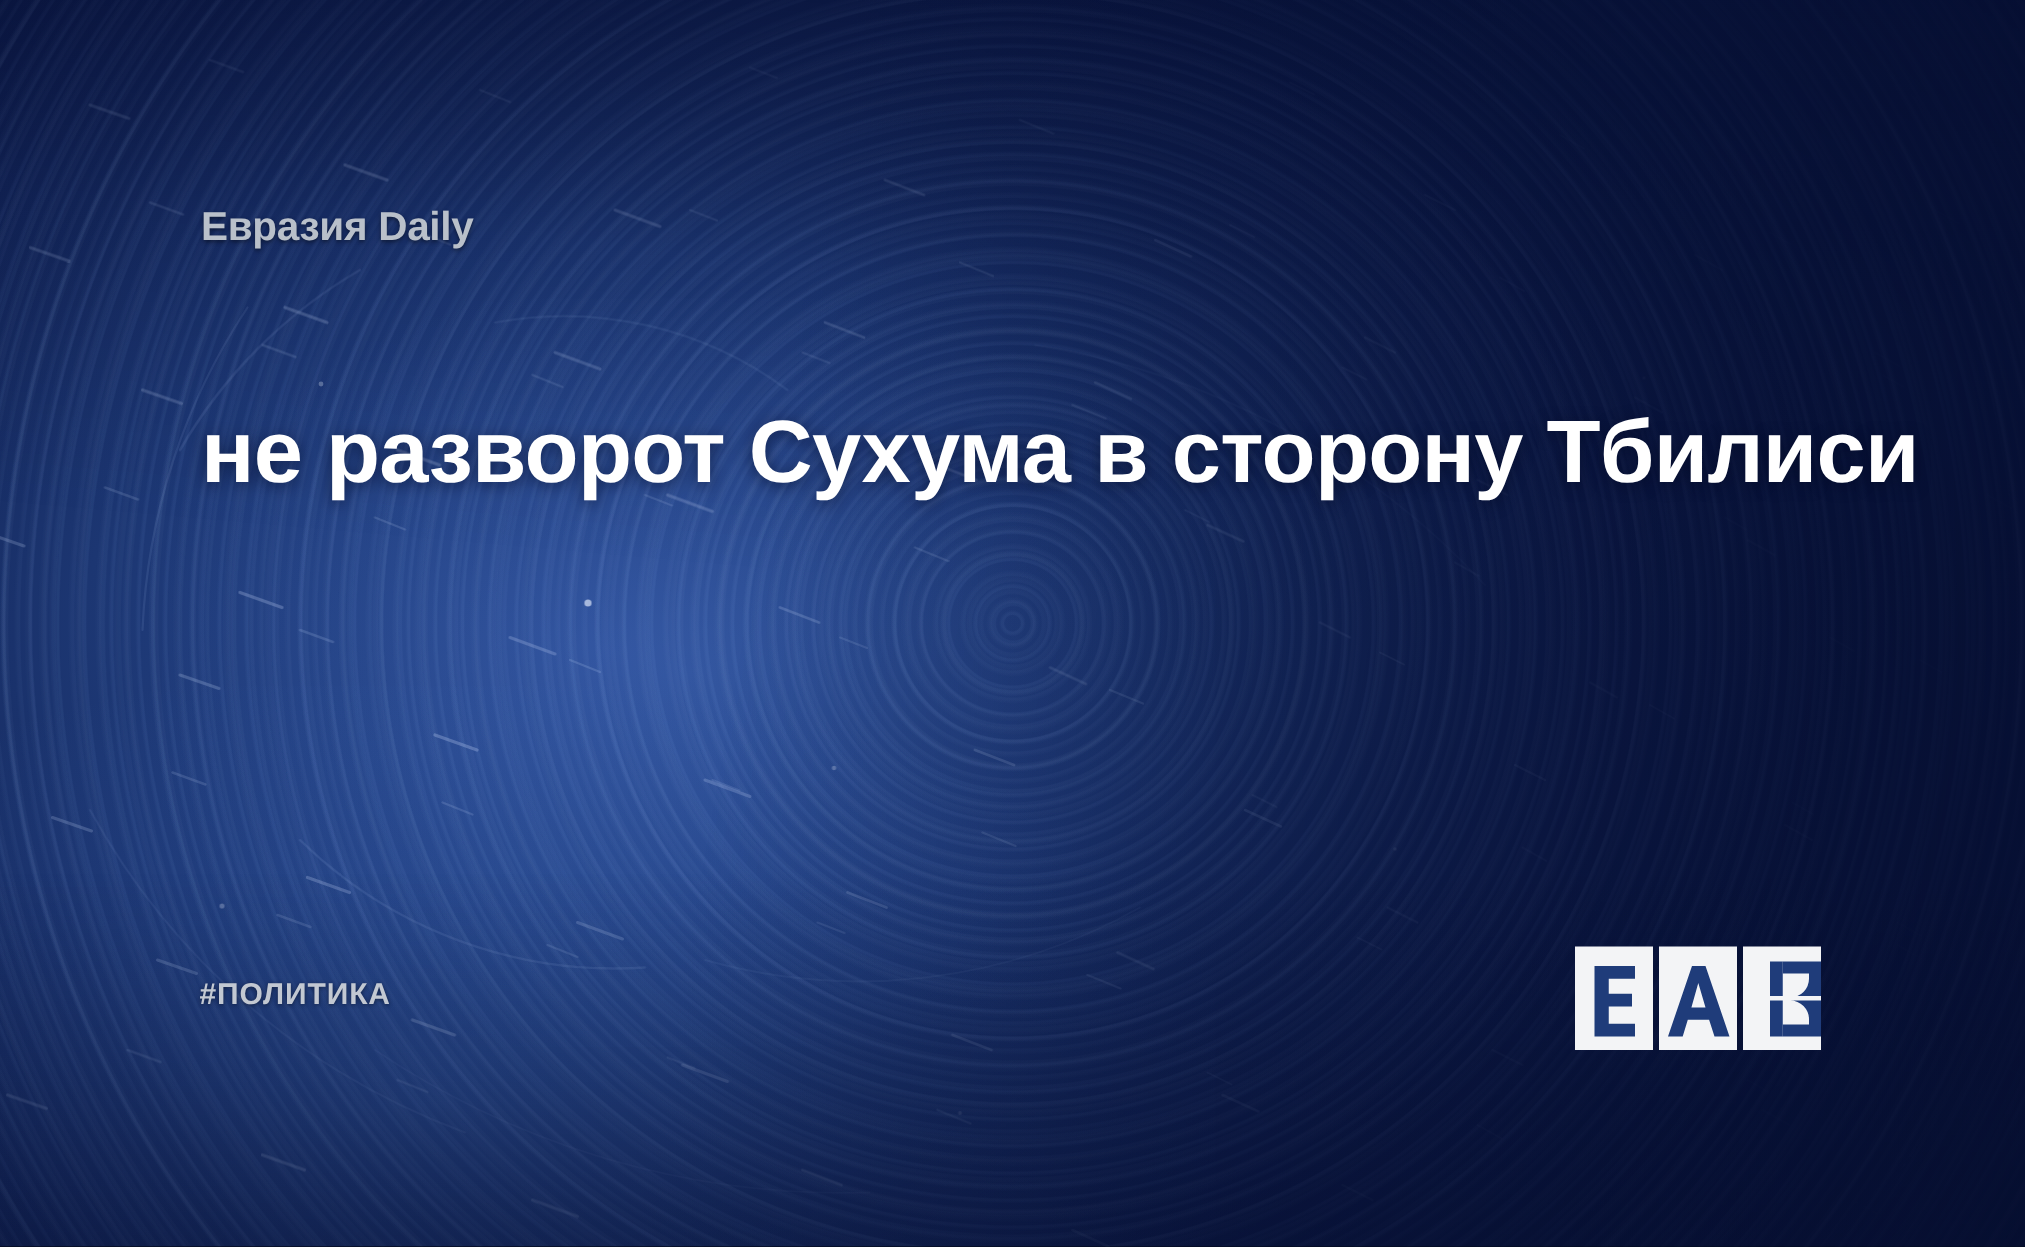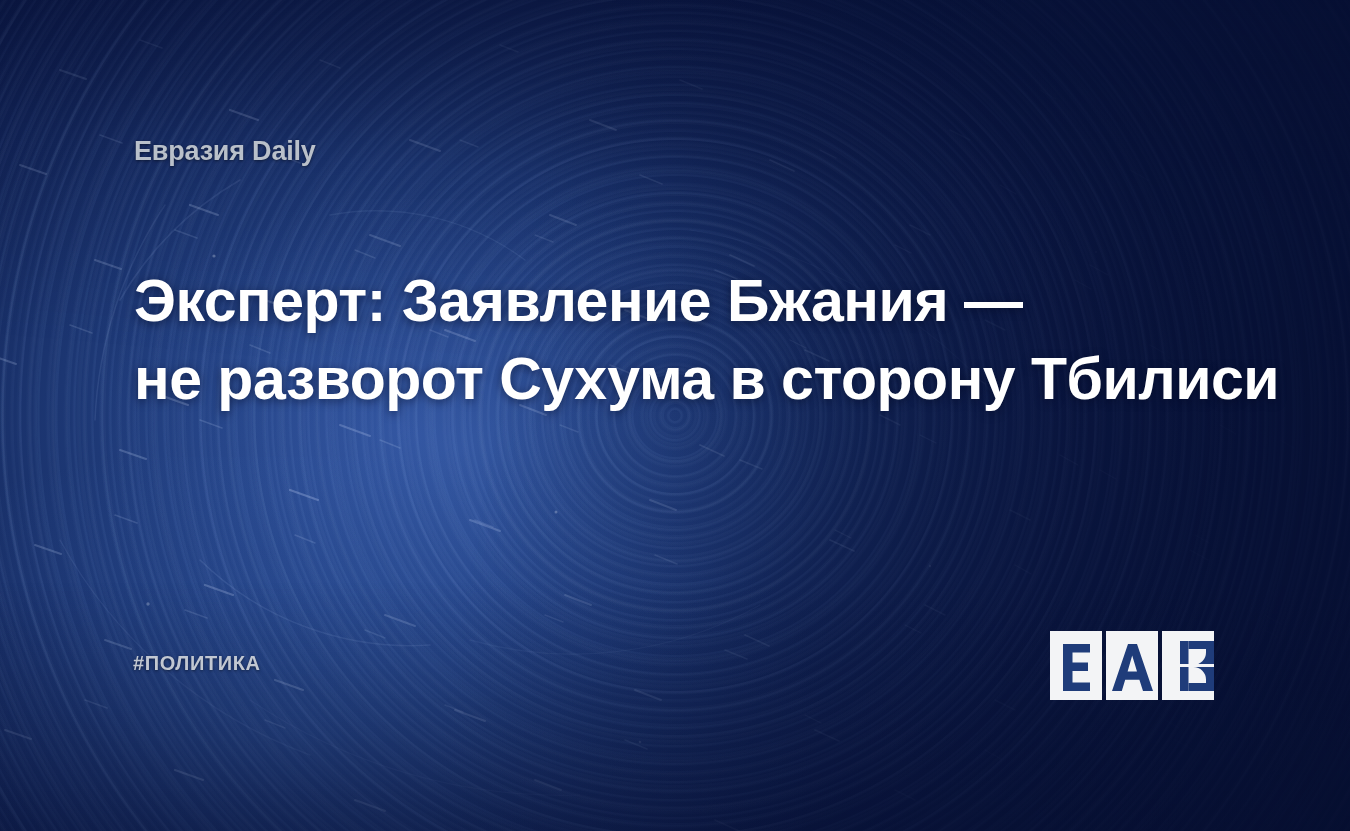--- a/index.html
+++ b/index.html
@@ -276,21 +276,20 @@
     <div class="bg-vignette-t"></div>
     <div class="bg-vignette-r"></div>
     <div class="bg-vignette-b"></div>
   </div>
 
   <div class="content">
 
     <div class="brand">Евразия Daily</div>
 
     <h1 class="headline">
-      <span class="ln">Эксперт: Заявление Бжания —</span>
       <span class="ln">не разворот Сухума в сторону Тбилиси</span>
     </h1>
 
     <div class="tag">#ПОЛИТИКА</div>
 
     <div class="logo">
 
       <div class="logo-tile">
         <svg width="52" height="69" viewBox="0 0 52 69" xmlns="http://www.w3.org/2000/svg">
           <path fill="#1f3c7a" d="M13 13 h27 v8.5 H22.5 v10 H38 v8.5 H22.5 v11.5 H40 V60 H13 Z"></path>

